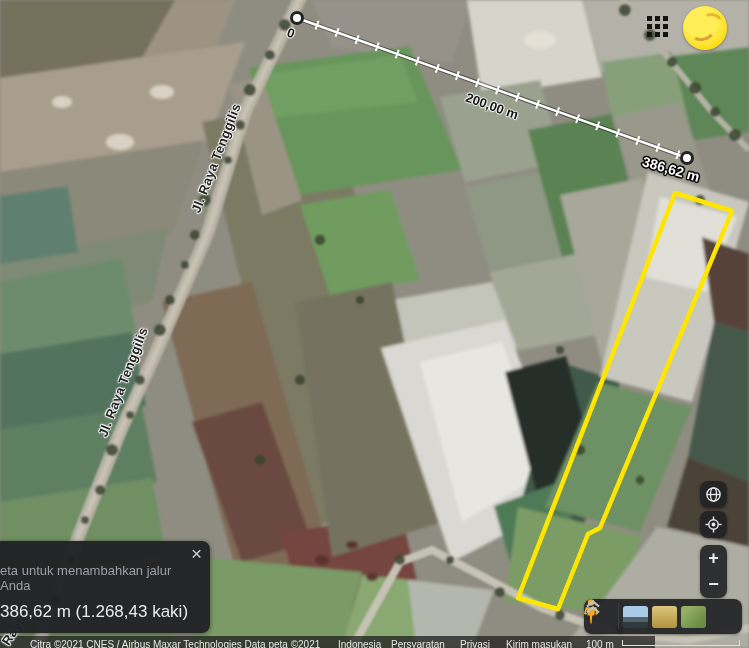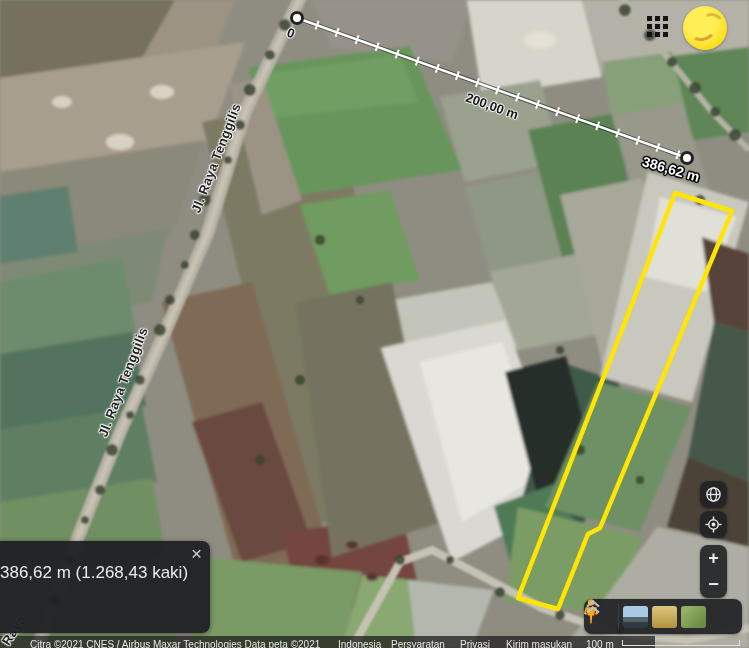--- a/index.html
+++ b/index.html
@@ -230,20 +230,21 @@
       </g>
     </svg>
   </div>
   <div class="avatar">
     <div class="mark m1"></div>
     <div class="mark m2"></div>
   </div>
 
   <div class="measure-panel">
     <span class="panel-close">×</span>
+    <p class="msg">eta untuk menambahkan jalur Anda</p>
     <p class="total">386,62 m (1.268,43 kaki)</p>
   </div>
 
   <div class="ctl btn-globe">
     <div class="icon-center">
       <svg width="17" height="17" viewBox="0 0 18 18">
         <g stroke="#e8eaed" stroke-width="1.4" fill="none">
           <circle cx="9" cy="9" r="7"></circle>
             <ellipse cx="9" cy="9" rx="3.2" ry="7"></ellipse>
             <line x1="2" y1="9" x2="16" y2="9"></line>

